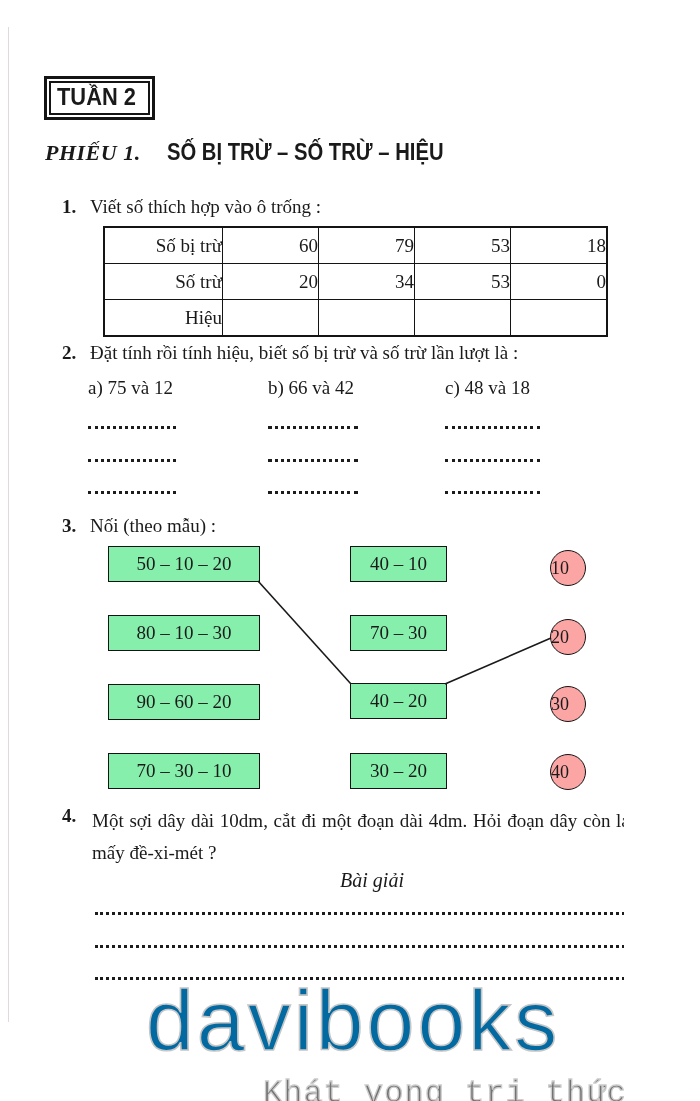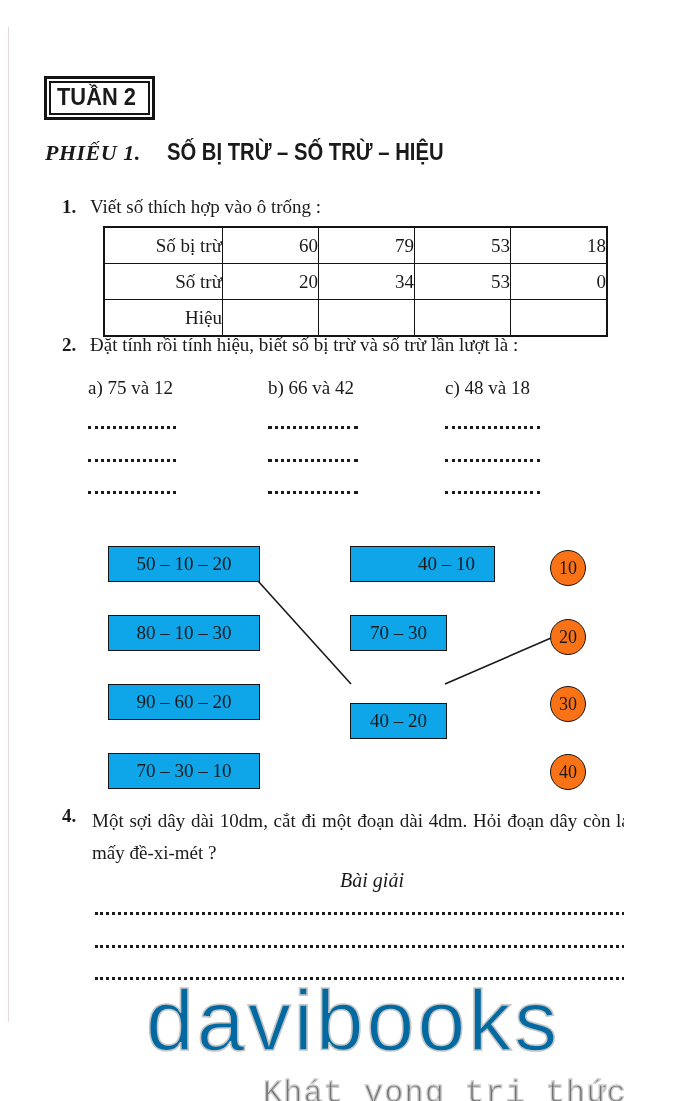--- a/index.html
+++ b/index.html
@@ -40,27 +40,27 @@
   .ex1-table{border:2.5px solid #141414;}
   .col-lbl{width:117px;} .col-v{width:95px;}
 
   
   .ex2-item{position:absolute;font-size:19px;white-space:nowrap;}
   .dotline{position:absolute;height:6px;border-bottom:3px dotted #1c1c1c;}
 
   
   .nbox{
     position:absolute;border:1.6px solid #141414;height:34px;line-height:34px;
-    text-align:center;font-size:19px;background:#0ea5e9;white-space:nowrap;
+    text-align:center;font-size:19px;background:#86efac;white-space:nowrap;
   }
   .lbox{left:108px;width:150px;}
   .mbox{left:350px;width:95px;}
   .ncircle{
     position:absolute;left:550px;width:34px;height:34px;border:1.6px solid #141414;border-radius:50%;
-    text-align:center;line-height:34px;font-size:18px;background:#f97316;
+    line-height:34px;font-size:18px;background:#fca5a5;
   }
   .connect{position:absolute;left:0;top:0;width:700px;height:1101px;pointer-events:none;}
 
   
   .ex4-text{position:absolute;left:92px;top:778px;width:572px;font-size:19px;line-height:32px;text-align:justify;}
   .solution-label{position:absolute;left:92px;top:842px;width:560px;text-align:center;font-style:italic;font-size:20px;}
 
   
   .wm-brand{
     position:absolute;left:146px;top:944px;font-family:"Liberation Sans",sans-serif;
@@ -115,47 +115,51 @@
     <tr>
       <td class="col-lbl">Hiệu</td>
       <td class="col-v"></td>
       <td class="col-v"></td>
       <td class="col-v"></td>
       <td class="col-v"></td>
     </tr>
   </tbody>
     </table>
 
-  <div class="ex-head" style="top:307px;">
+  <div class="ex-head" style="top:315px;">
     <span class="ex-num">2.</span><span>Đặt tính rồi tính hiệu, biết số bị trừ và số trừ lần lượt là :</span>
   </div>
 
   <div class="ex2-item" style="left:88px;top:350px;">a) 75 và 12</div>
   <div class="ex2-item" style="left:268px;top:350px;text-align:center;">b) 66 và 42</div>
   <div class="ex2-item" style="left:445px;top:350px;">c) 48 và 18</div>
 
   <div class="dotline" style="left:88px;top:393px;width:88px;"></div>
   <div class="dotline" style="left:88px;top:426px;width:88px;"></div>
   <div class="dotline" style="left:88px;top:458px;width:88px;"></div>
   <div class="dotline" style="left:268px;top:393px;width:90px;"></div>
   <div class="dotline" style="left:268px;top:426px;width:90px;"></div>
   <div class="dotline" style="left:268px;top:458px;width:90px;"></div>
   <div class="dotline" style="left:445px;top:393px;width:95px;"></div>
   <div class="dotline" style="left:445px;top:426px;width:95px;"></div>
   <div class="dotline" style="left:445px;top:458px;width:95px;"></div>
 
+  <div class="ex-head" style="top:488px;">
+    <span class="ex-num">3.</span><span>Nối (theo mẫu) :</span>
+  </div>
 
   <div class="nbox lbox" style="top:519px;">50 – 10 – 20</div>
   <div class="nbox lbox" style="top:588px;">80 – 10 – 30</div>
   <div class="nbox lbox" style="top:657px;">90 – 60 – 20</div>
   <div class="nbox lbox" style="top:726px;">70 – 30 – 10</div>
 
-  <div class="nbox mbox" style="top:519px;padding-left:48px;">40 – 10</div>
+  <div class="nbox mbox" style="top:519px;">40 – 10</div>
   <div class="nbox mbox" style="top:588px;">70 – 30</div>
-  <div class="nbox mbox" style="top:676px;text-align:center;">40 – 20</div>
+  <div class="nbox mbox" style="top:656px;text-align:center;">40 – 20</div>
+  <div class="nbox mbox" style="top:726px;">30 – 20</div>
 
   <div class="ncircle" style="top:523px;">10</div>
   <div class="ncircle" style="top:592px;">20</div>
   <div class="ncircle" style="top:659px;">30</div>
   <div class="ncircle" style="top:727px;">40</div>
 
   <svg class="connect" viewBox="0 0 700 1101">
     <line x1="258" y1="554" x2="351" y2="657" stroke="#1a1a1a" stroke-width="1.6"></line>
     <line x1="445" y1="657" x2="551" y2="611" stroke="#1a1a1a" stroke-width="1.6"></line>
   </svg>

